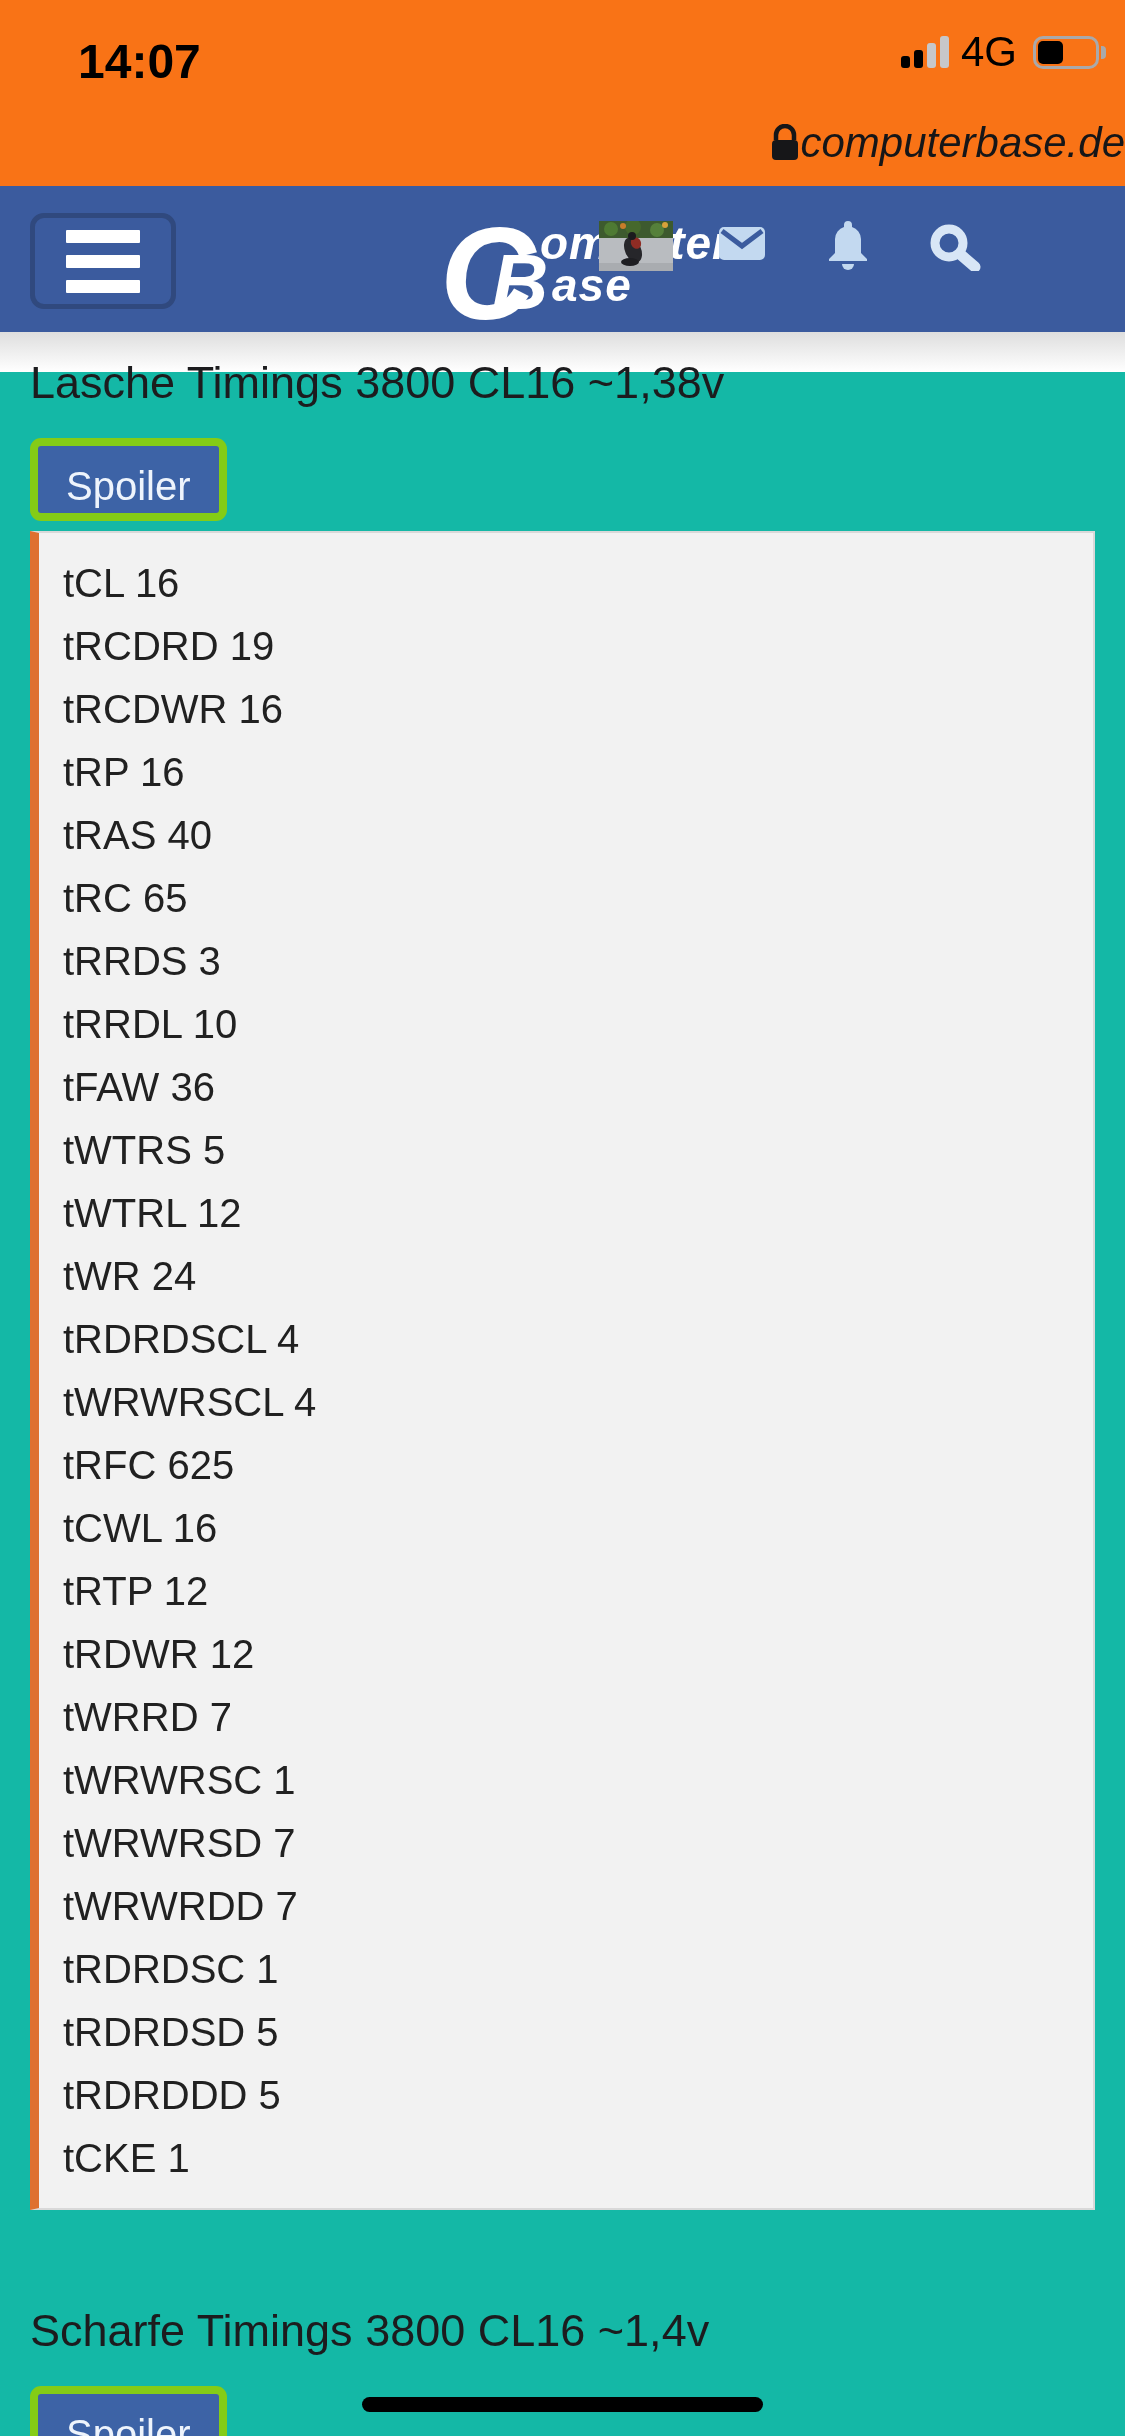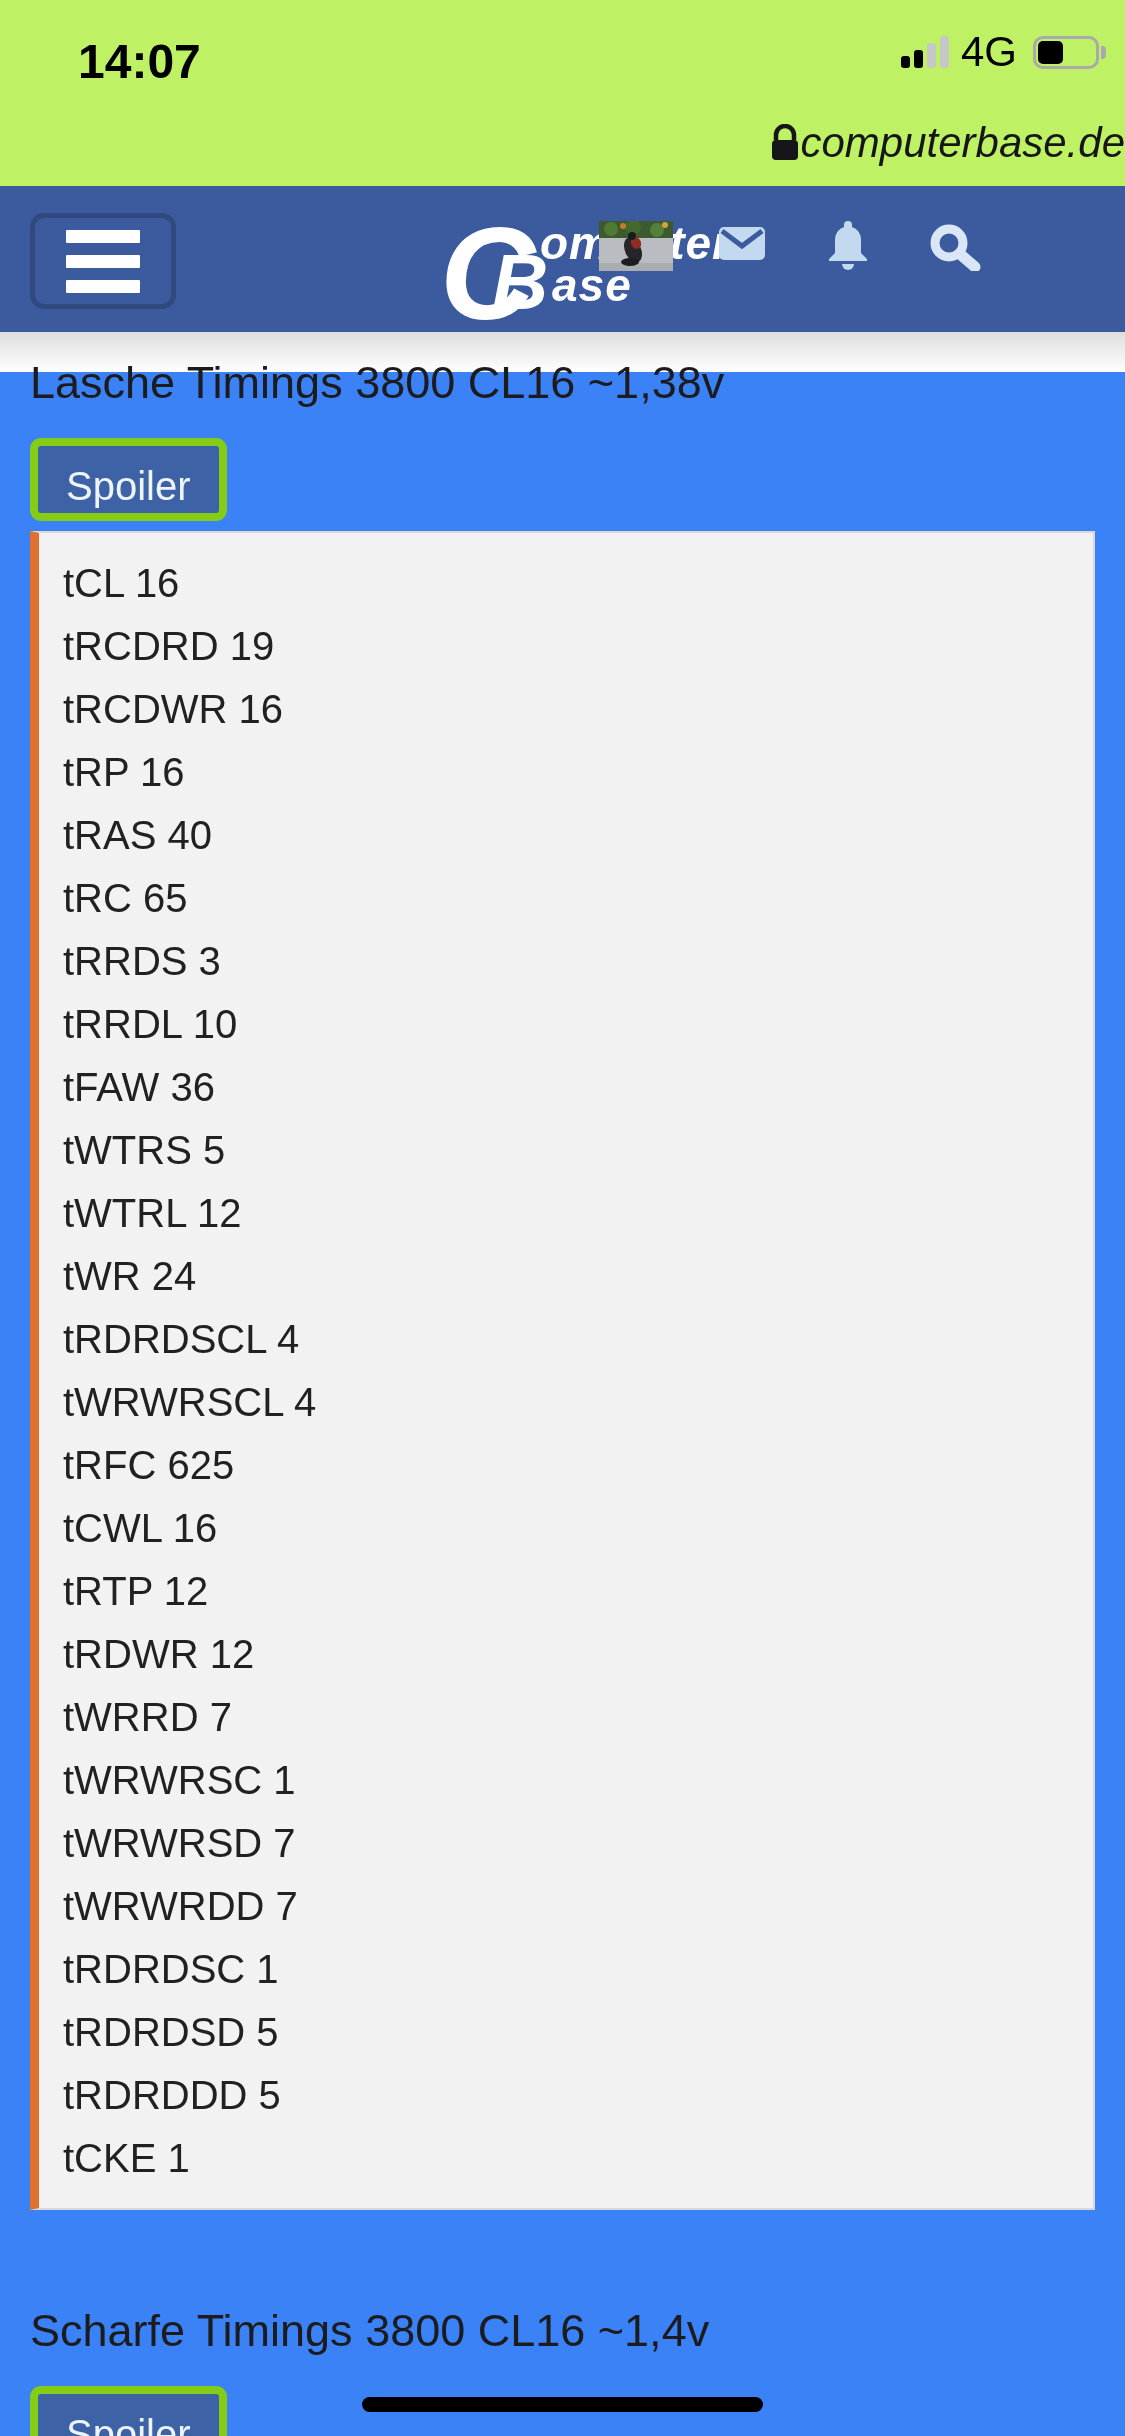--- a/index.html
+++ b/index.html
@@ -17,21 +17,21 @@
   body{
     position:relative;
     font-family:"Liberation Sans","DejaVu Sans",sans-serif;
     background:#ffffff;
     color:var(--text-dark);
   }
 
   
   .top-chrome{
     position:absolute;top:0;left:0;width:1125px;height:186px;
-    background:#bef264;
+    background:#f97316;
   }
   .status-bar{position:absolute;top:0;left:0;right:0;height:100px;}
   .status-time{
     position:absolute;left:78px;top:34px;
     font-size:48px;font-weight:600;letter-spacing:0;color:#000;
   }
   .status-right{
     position:absolute;right:26px;top:32px;height:40px;
     display:flex;align-items:center;gap:12px;
   }
@@ -85,21 +85,21 @@
     position:absolute;left:-106px;top:35px;width:74px;height:50px;cursor:pointer;
   }
   .icon-btn{position:absolute;cursor:pointer;background:none;border:none;}
   .icon-mail{left:14px;top:41px;width:46px;height:33px;}
   .icon-bell{left:122px;top:35px;width:42px;height:50px;}
   .icon-search{left:224px;top:38px;width:52px;height:47px;}
 
   
   .page{
     position:absolute;top:332px;left:0;width:1125px;bottom:0;
-    background:#3b82f6;
+    background:#14b8a6;
   }
   .header-shadow{
     position:absolute;top:0;left:0;right:0;height:40px;
     background:linear-gradient(#dedede,#ffffff);
   }
   .content{position:absolute;top:0;left:30px;width:1065px;}
   .section-title{
     margin-top:26px;
     font-size:45px;font-weight:400;color:var(--text-dark);line-height:50px;
   }

